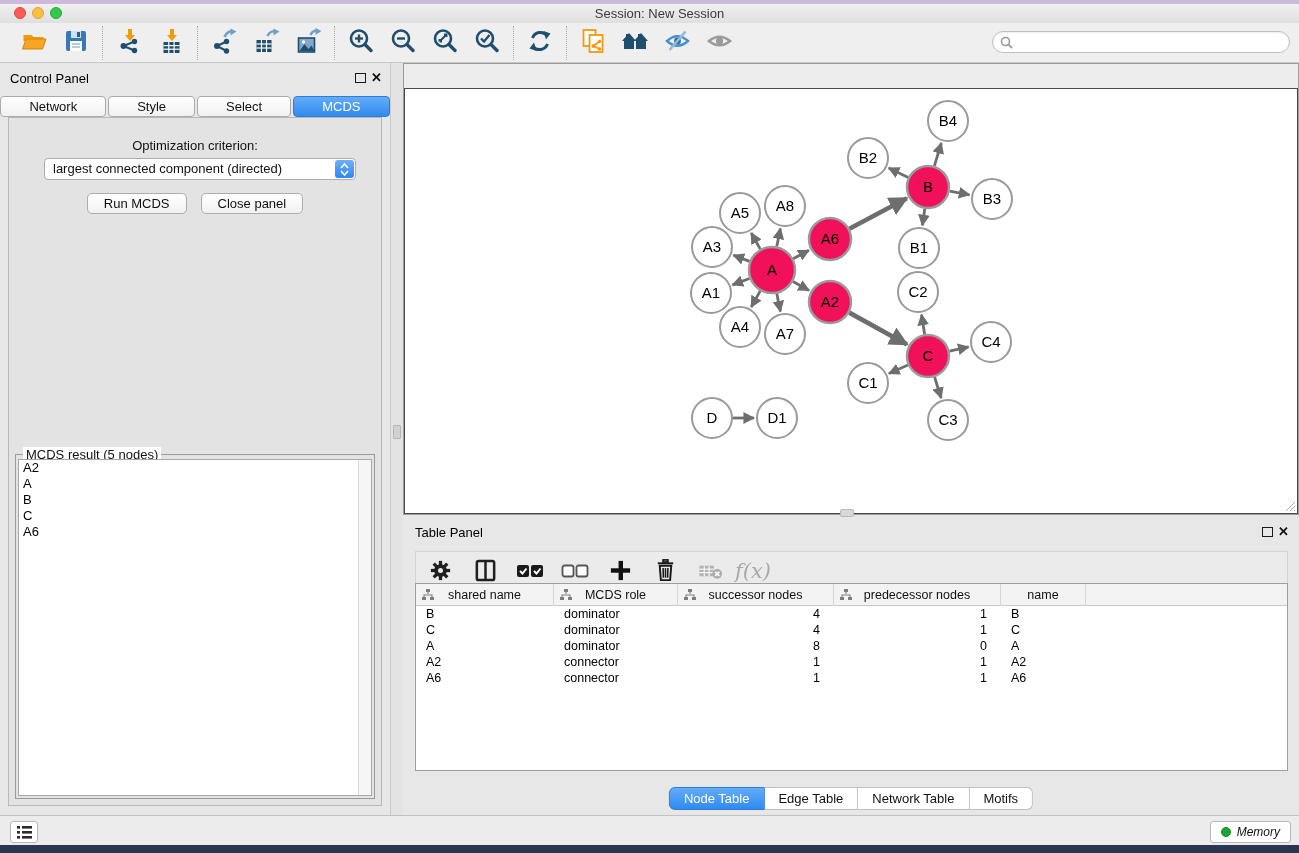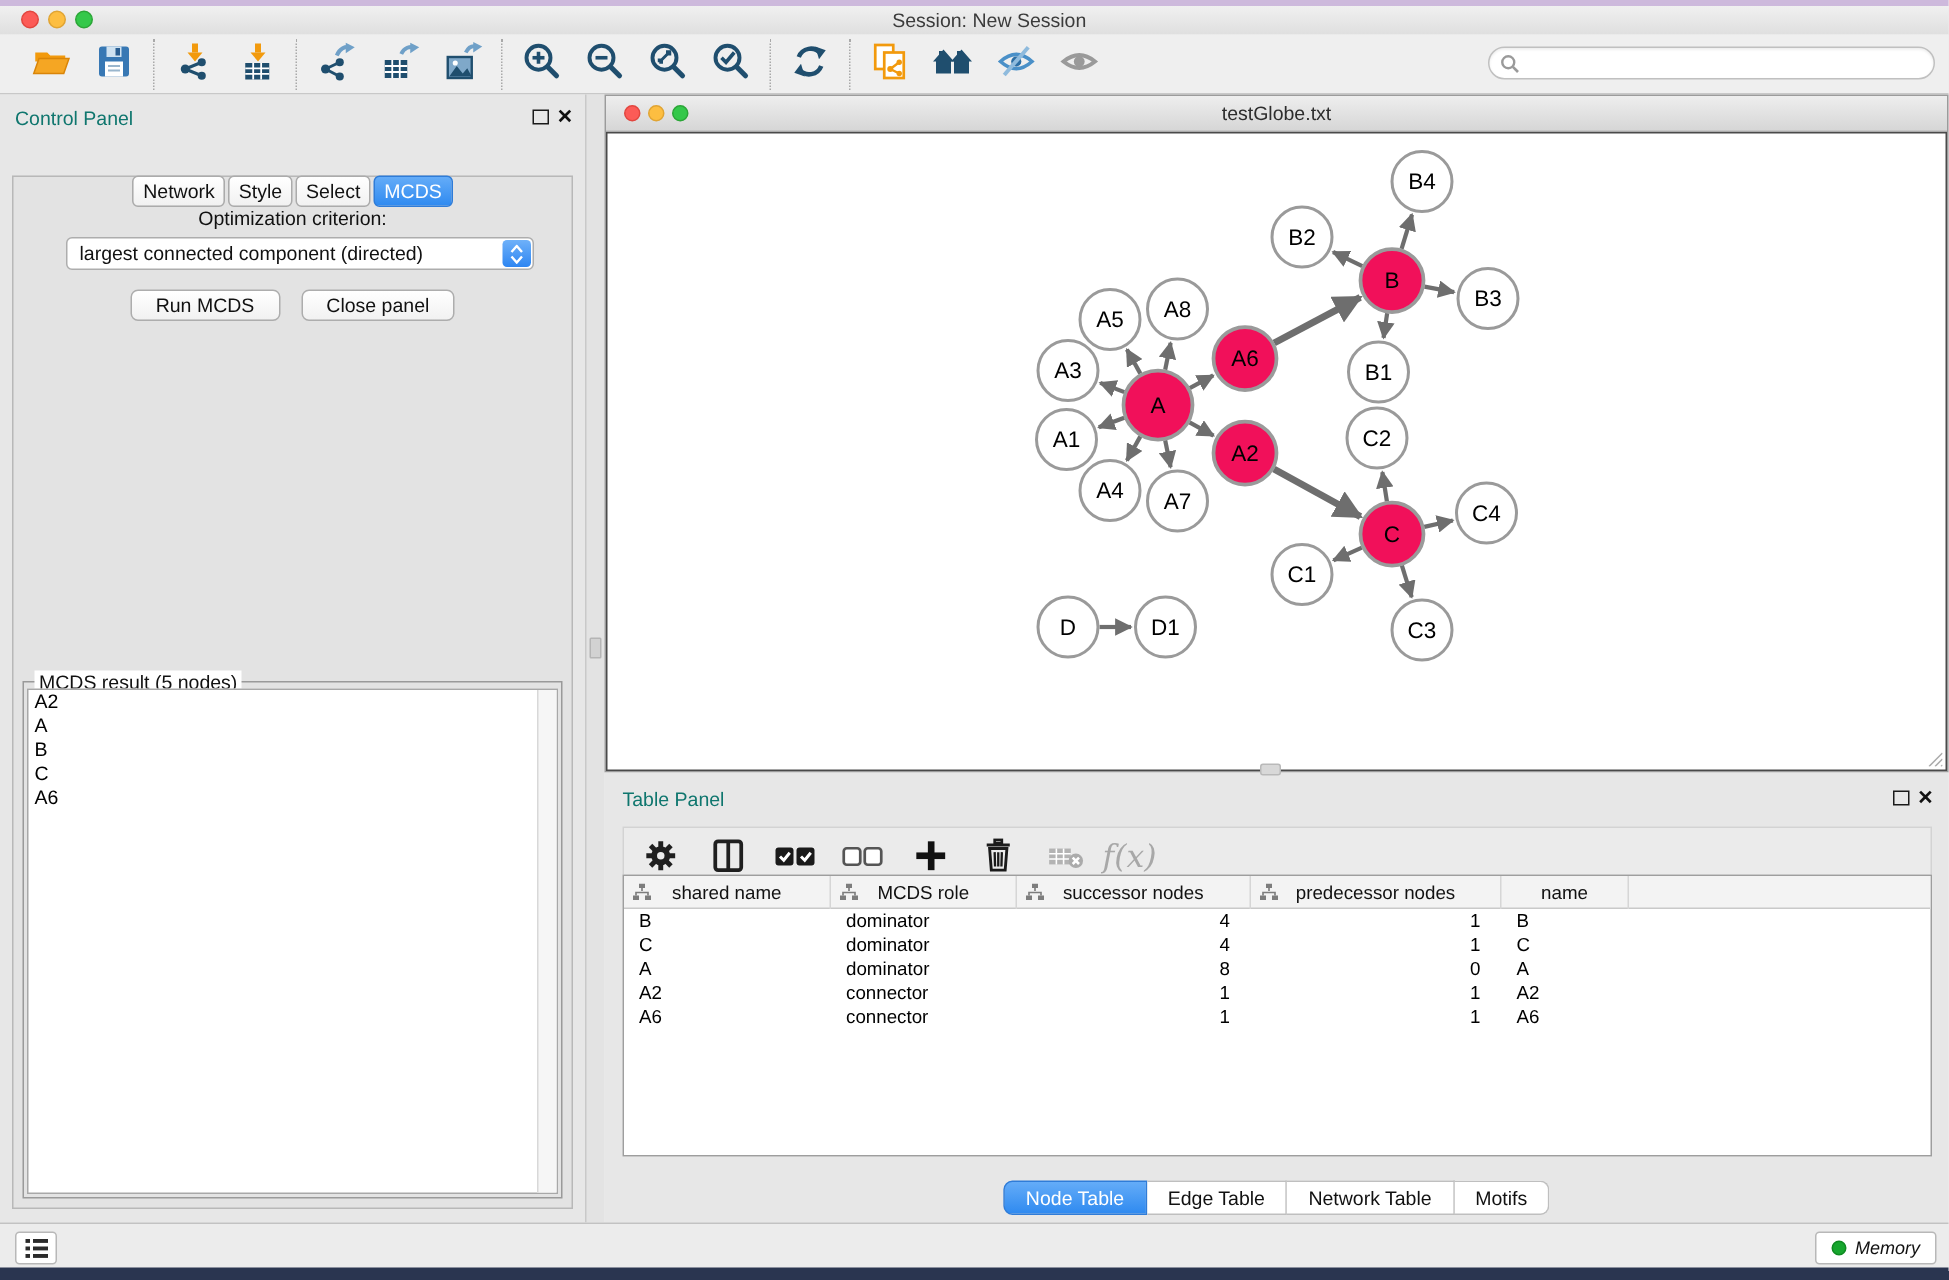--- a/index.html
+++ b/index.html
@@ -22,28 +22,28 @@
   .tb-group { display:flex; align-items:center; gap:6px; padding:0 8px; }
   .tb-sep { width:1px; height:34px; border-left:1px dotted #A9A9A9; }
   .tb-btn { width:36px; height:34px; border:none; background:transparent; display:flex; align-items:center; justify-content:center; cursor:default; }
   #toolbar-search { position:absolute; right:9px; top:8px; width:298px; height:22px; background:#fff;
     border:1px solid #C0C0C0; border-radius:12px; box-shadow:inset 0 1px 2px rgba(0,0,0,.08); }
   #toolbar-search svg { position:absolute; left:7px; top:4px; }
   #toolbar-search input { position:absolute; left:24px; top:1px; width:265px; height:18px; border:none; outline:none; font-size:12px; background:transparent; }
 
   
   #control-panel { left:0; top:63px; width:390px; height:752px; background:#E7E7E7; }
-  .panel-title { font-size:13px; color:#0f766e; }
+  .panel-title { font-size:13px; color:#000000; }
   #cp-title { left:10px; top:8px; }
   .float-btn { width:11px; height:10px; border:1.5px solid #1a1a1a; display:inline-block; }
   .close-btn { font-size:13px; font-weight:bold; color:#111; line-height:10px; }
   #cp-float { right:24px; top:10px; } #cp-close { right:8px; top:10px; }
   #cp-tabs { left:0; top:33px; width:390px; display:flex; justify-content:center; gap:2px; z-index:3; }
-  .cp-tab { height:21px; padding:0 6px; font-size:13px; line-height:20px; color:#111;
-    background:linear-gradient(#FFFFFF,#F1F1F1); border:1px solid #ABABAB; border-radius:4px; cursor:default;margin-top:21px; }
+  .cp-tab { height:21px; padding:0 28px; font-size:13px; line-height:20px; color:#111;
+    background:linear-gradient(#FFFFFF,#F1F1F1); border:1px solid #ABABAB; border-radius:4px; cursor:default; }
   .cp-tab.selected { background:linear-gradient(#64ACF8,#2F8AF0); border-color:#2F7CD8; color:#fff; }
   #cp-content { left:8px; top:54px; width:374px; height:689px; background:#E3E3E3; border:1px solid #B8B8B8; }
   #opt-label { width:100%; text-align:center; top:20px; font-size:13px; color:#111; }
   #criterion-select { left:35px; top:40px; width:312px; height:22px; background:#fff; border:1px solid #ADADAD;
     border-radius:4px; font-size:13px; line-height:20px; padding-left:8px; color:#111; }
   #criterion-stepper { position:absolute; right:1px; top:1px; width:19px; height:18px; border-radius:3px;
     background:linear-gradient(#6FB1F9,#2E86F2); display:flex; flex-direction:column; align-items:center; justify-content:center; gap:1px; }
   #cp-buttons { left:0; top:75px; width:100%; display:flex; justify-content:center; gap:14px; }
   .cp-btn { height:21px; padding:0 16px; font-size:13px; background:linear-gradient(#FFFFFF,#F1F1F1);
     border:1px solid #ADADAD; border-radius:5px; color:#111; cursor:default; }
@@ -315,26 +315,20 @@
         </div>
     </div>
   </div>
 </div>
 
 <div class="abs" id="v-splitter">
     <div class="abs" id="v-grip"></div>
   </div>
 
 <div class="abs" id="network-window">
-  <div class="abs" id="nw-titlebar">
-    <span class="abs traffic small" id="nw-red" style="background:#FC5B57;border:1px solid #E2463F;"></span>
-    <span class="abs traffic small" id="nw-yellow" style="background:#FDBE41;border:1px solid #E0A433;"></span>
-    <span class="abs traffic small" id="nw-green" style="background:#34C84A;border:1px solid #2BA637;"></span>
-    <div class="win-title">testGlobe.txt</div>
-  </div>
   <div class="abs" id="nw-canvas">
     <svg id="graph-svg" width="892" height="424">
         <defs>
           <marker id="arrow" viewBox="0 0 10 10" refX="9" refY="5" markerWidth="4.2" markerHeight="4.2" orient="auto">
             <path d="M0,0 L10,5 L0,10 z" fill="#6E6E6E"></path>
           </marker>
         </defs>
         <line x1="344.5900931847508" y1="172.40953572082114" x2="328.47616069794714" y2="166.2325282675464" stroke="#6E6E6E" stroke-width="2.8" marker-end="url(#arrow)"></line>
         <line x1="355.25116583901666" y1="160.07238915074845" x2="346.2592994042757" y2="144.05562706386607" stroke="#6E6E6E" stroke-width="2.8" marker-end="url(#arrow)"></line>
         <line x1="371.7774381829625" y1="157.48030433003072" x2="375.4216217413276" y2="139.53970835038723" stroke="#6E6E6E" stroke-width="2.8" marker-end="url(#arrow)"></line>

